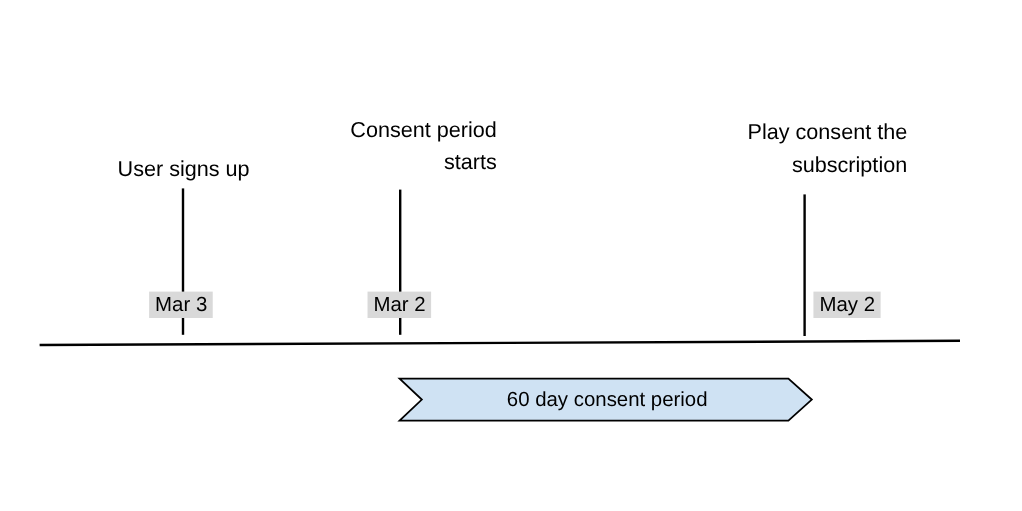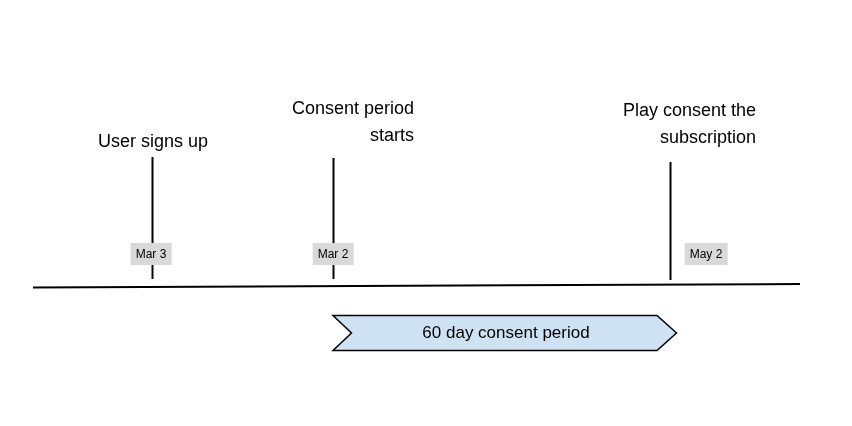--- a/index.html
+++ b/index.html
@@ -35,21 +35,21 @@
   .event-label.e2 { left: 334px; top: 95px;  width: 160px; }
   .event-label.e3 { left: 671px; top: 97px;  width: 170px; }
   .date-badge {
     position: absolute;
     top: 243px;
     height: 22px;
     line-height: 22px;
     padding: 0 5px;
     transform: translateX(-50%);
     background: #d9d9d9;
-    font-size: 12px;
+    font-size: 17px;
     text-align: center;
     white-space: nowrap;
     color: #000000;
   }
   .date-badge.d1 { left: 151px; }
   .date-badge.d2 { left: 333px; }
   .date-badge.d3 { left: 670px; margin-left: 36px; }
   .arrow-label {
     position: absolute;
     left: 506px;

